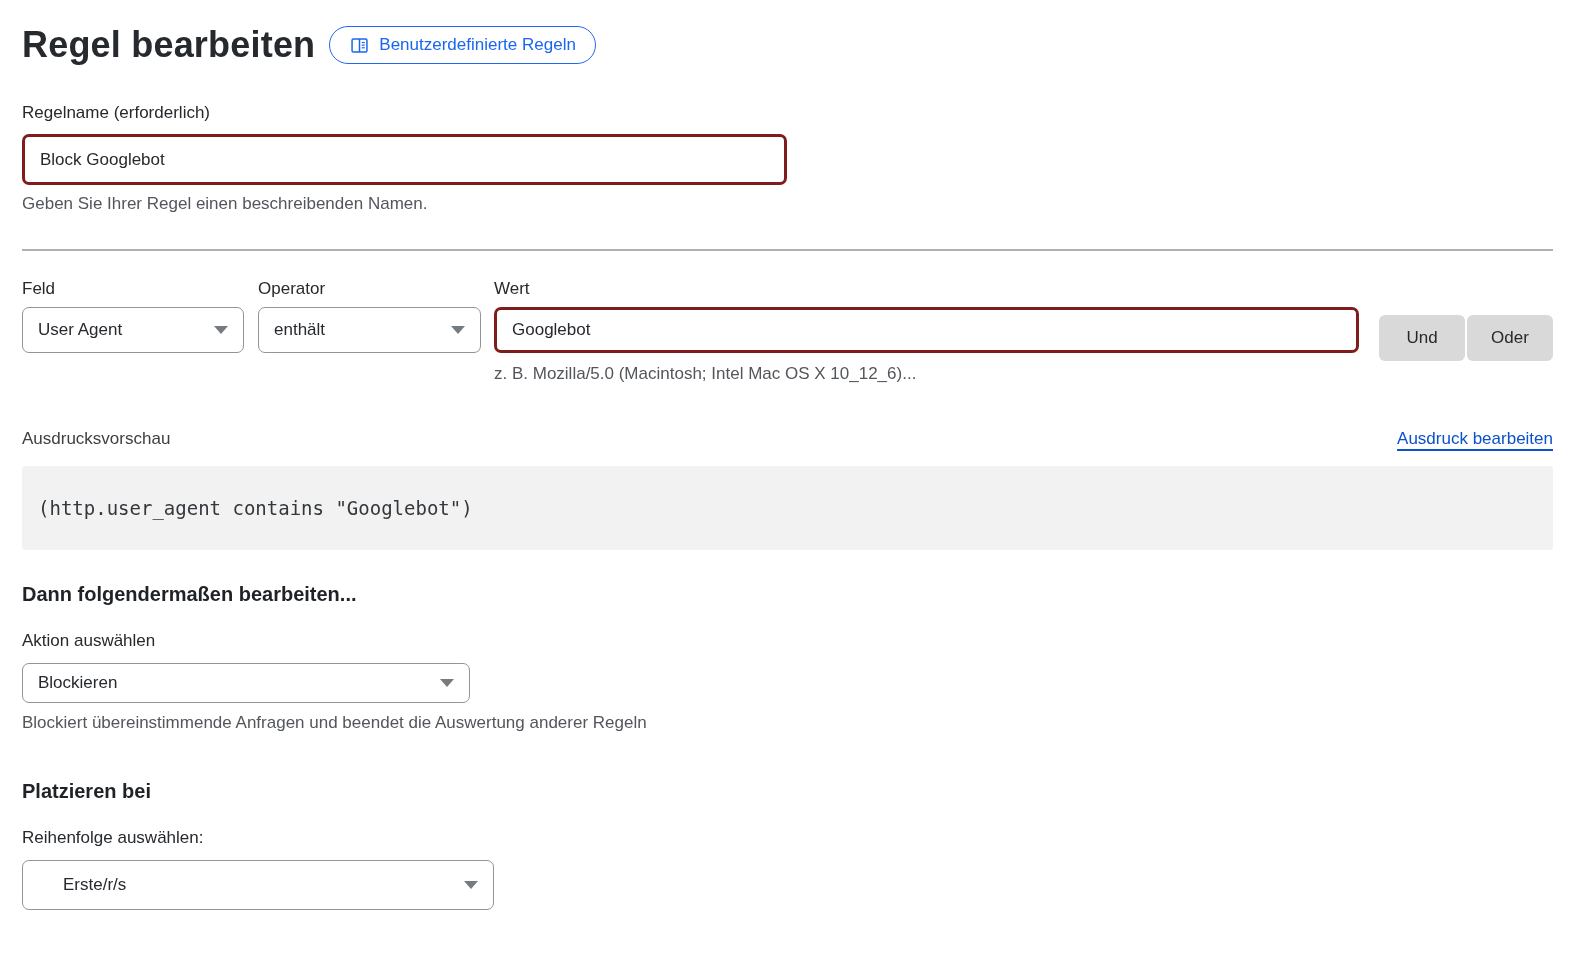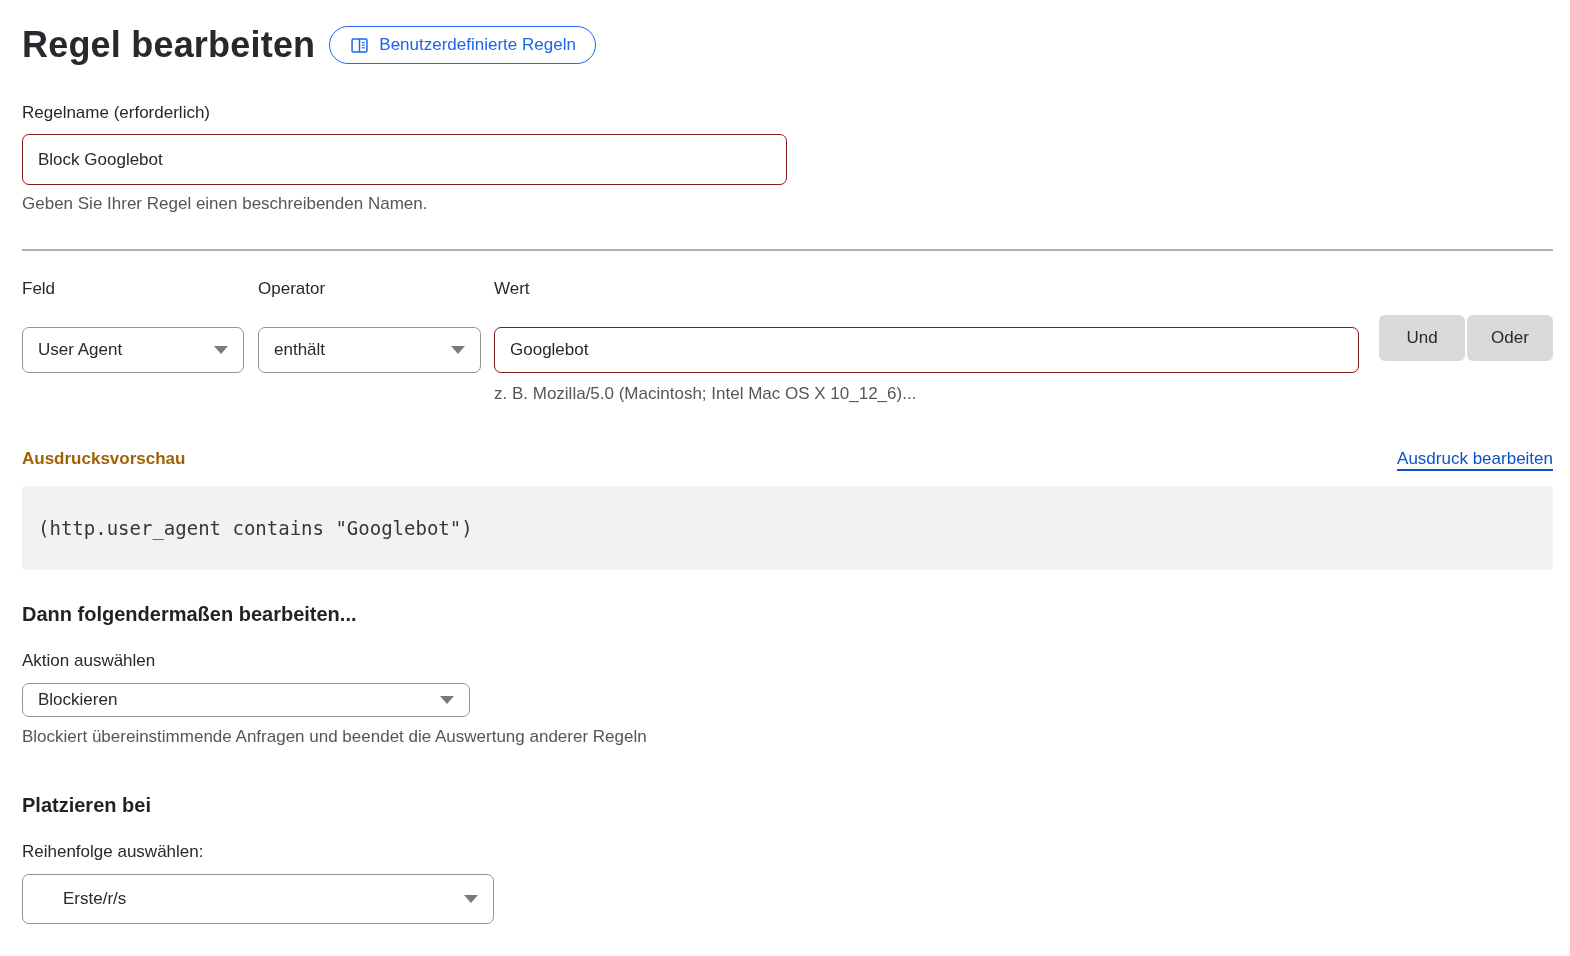--- a/index.html
+++ b/index.html
@@ -21,21 +21,21 @@
     padding: 3px 19px; height: 38px;
     color: #1a66f0; font-size: 17px; background: #ffffff; cursor: pointer;
   }
   .badge-pill svg { display: block; }
 
   
   .field-label { font-size: 17px; color: #26292d; }
   .helper-text { font-size: 17px; color: #53565b; }
   .text-input {
     display: block; font-family: inherit; font-size: 17px; color: #26292d;
-    border: 1px solid #7f1d1d; border-radius: 7px; background: #fff;
+    border: 3px solid #7f1d1d; border-radius: 7px; background: #fff;
     padding: 0 15px; outline: none;
   }
   .select-box {
     display: flex; align-items: center; justify-content: space-between;
     border: 1px solid #949494; border-radius: 7px; background: #fff;
     padding: 0 15px; font-size: 17px; color: #26292d; cursor: pointer;
   }
   .caret {
     width: 0; height: 0;
     border-left: 7px solid transparent; border-right: 7px solid transparent;
@@ -45,53 +45,53 @@
   
   .rule-name-section { margin-top: 37px; }
   .rule-name-input { margin-top: 11px; width: 765px; height: 51px; }
   .rule-name-helper { margin-top: 9px; }
 
   .divider { margin-top: 35px; border: none; border-top: 2px solid #b0b0b0; width: 100%; }
 
   
   .condition-row { margin-top: 28px; display: flex; align-items: flex-start; }
   .cond-col .field-label { display: block; }
-  .cond-control { margin-top: 28px; height: 46px; }
+  .cond-control { margin-top: 8px; height: 46px; }
   .col-field { width: 222px; margin-right: 14px; }
   .col-field .select-box { width: 222px; }
   .col-operator { width: 223px; margin-right: 13px; }
   .col-operator .select-box { width: 223px; }
   .col-value { flex: 1; }
   .col-value .text-input { width: 100%; height: 46px; }
   .value-helper { margin-top: 11px; }
   .conjunction-group { display: flex; gap: 2px; margin-top: 36px; padding-left: 20px; }
   .conj-btn {
     width: 86px; height: 46px; border: none; border-radius: 6px;
     background: #d9d9d9; color: #26292d; font-size: 17px;
     font-family: inherit; cursor: pointer;
   }
 
   
   .expr-header { margin-top: 45px; display: flex; align-items: baseline; justify-content: space-between; }
-  .expr-label { font-size: 17px; color: #a16207; font-weight: bold; }
+  .expr-label { font-size: 17px; color: #404040; }
   .expr-link {
     font-size: 17px; color: #0b51c9; text-decoration: underline;
     text-decoration-thickness: 2px; text-underline-offset: 5px; cursor: pointer;
   }
   .code-block {
     margin-top: 17px; height: 84px; background: #f2f2f2; border-radius: 4px;
     display: flex; align-items: center; padding: 0 16px;
   }
   .code-text { font-family: "DejaVu Sans Mono", "Liberation Mono", monospace; font-size: 19px; color: #33383d; }
 
   
   .section-heading { font-size: 20px; font-weight: 700; color: #1f2226; }
   .action-section { margin-top: 33px; }
   .action-label { margin-top: 25px; display: block; }
-  .action-select { margin-top: 12px; width: 448px; height: 34px; }
+  .action-select { margin-top: 12px; width: 448px; height: 40px; }
   .action-helper { margin-top: 10px; }
 
   
   .placement-section { margin-top: 47px; }
   .placement-label { margin-top: 25px; display: block; }
   .placement-select { margin-top: 12px; width: 472px; height: 50px; padding-left: 40px; }
 </style>
 </head>
 <body>
 

